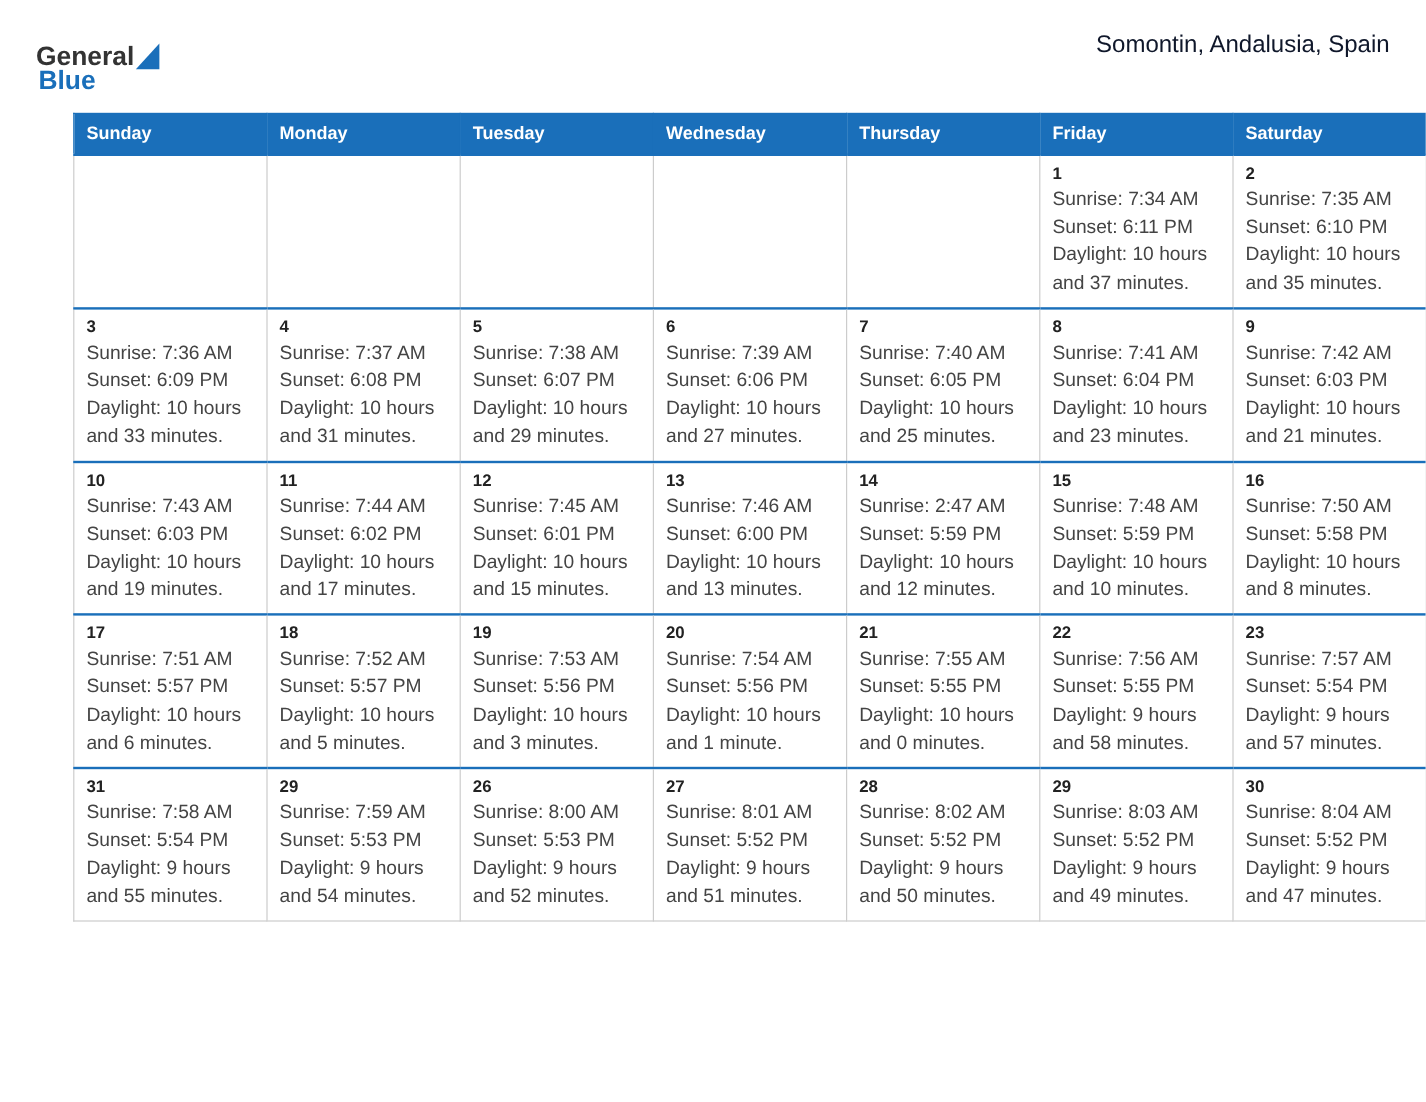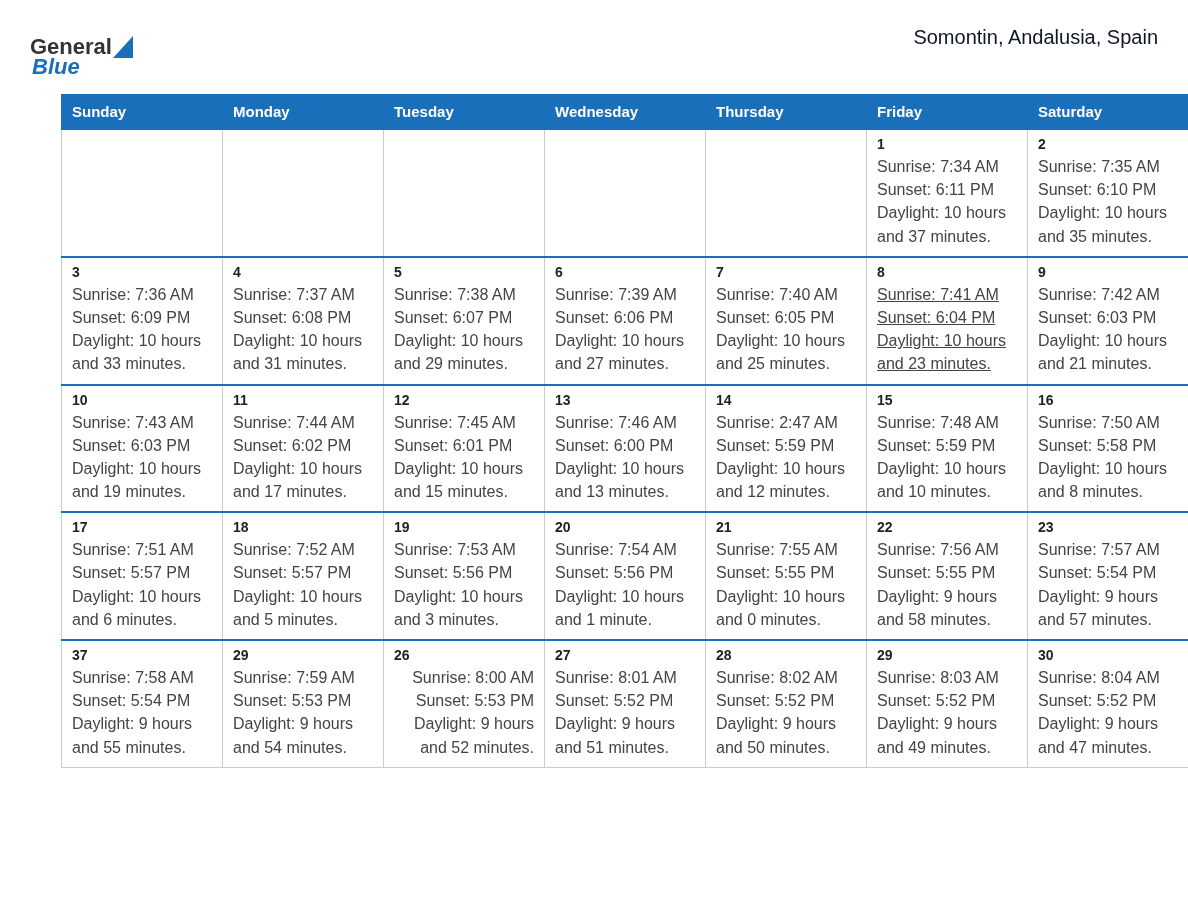--- a/index.html
+++ b/index.html
@@ -95,21 +95,21 @@
 <div class="header">
   <div class="logo">
     <div style="line-height:1;">
       <div style="display:flex; align-items:flex-end;margin-top:16px;">
         <span class="general">General</span>
         <svg width="20" height="22" viewBox="0 0 20 22" style="margin: 0 1px;">
           <polygon points="0,22 20,22 20,0" fill="#1a6fba"></polygon>
         </svg>
       </div>
       <div style="margin-top:-2px; padding-left:2px;">
-        <span class="blue" style="color:#1a6fba; font-weight:bold; font-size:22px;font-style:italic;">Blue</span>
+        <span class="blue" style="color:#1a6fba; font-weight:bold; font-size:22px;">Blue</span>
       </div>
     </div>
   </div>
   <div class="title-section">
     <div class="calendar-subtitle">Somontin, Andalusia, Spain</div>
   </div>
 </div>
 
 <table class="calendar">
   <thead>
@@ -169,21 +169,21 @@
 Daylight: 10 hours and 27 minutes.</div>
         </td>
         <td>
           <span class="day-number">7</span>
           <div class="day-info" style="white-space: pre-line;">Sunrise: 7:40 AM
 Sunset: 6:05 PM
 Daylight: 10 hours and 25 minutes.</div>
         </td>
         <td>
           <span class="day-number">8</span>
-          <div class="day-info" style="white-space: pre-line; text-decoration: underline;">Sunrise: 7:41 AM
+          <div class="day-info" style="white-space: pre-line;">Sunrise: 7:41 AM
 Sunset: 6:04 PM
 Daylight: 10 hours and 23 minutes.</div>
         </td>
         <td>
           <span class="day-number">9</span>
           <div class="day-info" style="white-space: pre-line;">Sunrise: 7:42 AM
 Sunset: 6:03 PM
 Daylight: 10 hours and 21 minutes.</div>
         </td>
       </tr>
@@ -270,34 +270,34 @@
         </td>
         <td>
           <span class="day-number">23</span>
           <div class="day-info" style="white-space: pre-line;">Sunrise: 7:57 AM
 Sunset: 5:54 PM
 Daylight: 9 hours and 57 minutes.</div>
         </td>
       </tr>
       <tr class="week-row">
         <td>
-          <span class="day-number">37</span>
+          <span class="day-number">31</span>
           <div class="day-info" style="white-space: pre-line;">Sunrise: 7:58 AM
 Sunset: 5:54 PM
 Daylight: 9 hours and 55 minutes.</div>
         </td>
         <td>
           <span class="day-number">29</span>
           <div class="day-info" style="white-space: pre-line;">Sunrise: 7:59 AM
 Sunset: 5:53 PM
 Daylight: 9 hours and 54 minutes.</div>
         </td>
         <td>
           <span class="day-number">26</span>
-          <div class="day-info" style="white-space: pre-line; text-align: right;">Sunrise: 8:00 AM
+          <div class="day-info" style="white-space: pre-line;">Sunrise: 8:00 AM
 Sunset: 5:53 PM
 Daylight: 9 hours and 52 minutes.</div>
         </td>
         <td>
           <span class="day-number">27</span>
           <div class="day-info" style="white-space: pre-line;">Sunrise: 8:01 AM
 Sunset: 5:52 PM
 Daylight: 9 hours and 51 minutes.</div>
         </td>
         <td>

